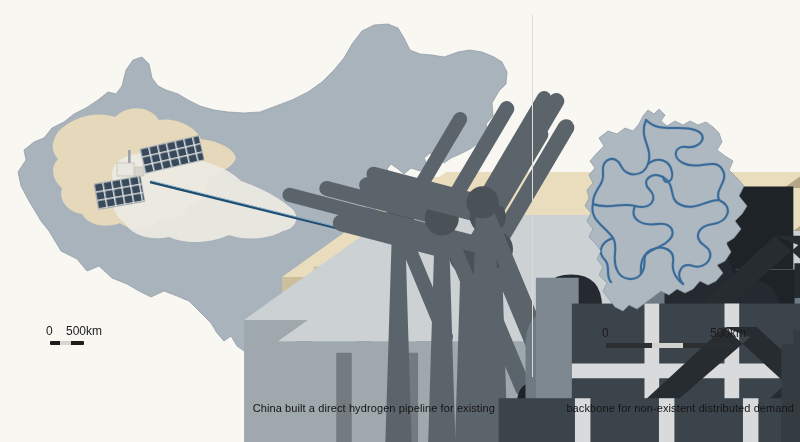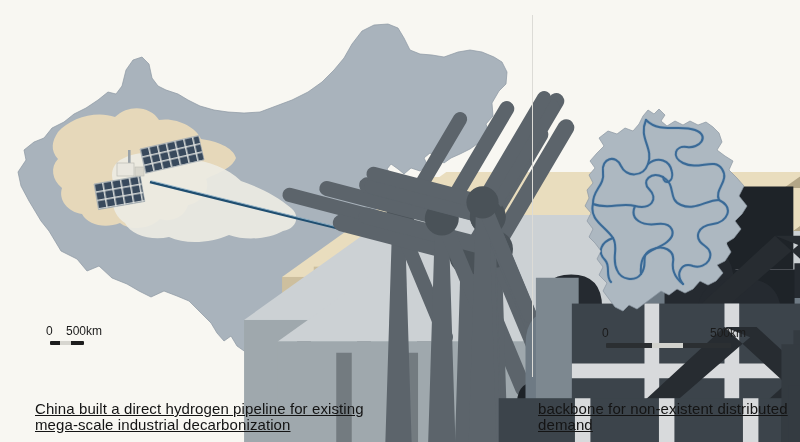--- a/index.html
+++ b/index.html
@@ -9,24 +9,23 @@
     font-family:"Liberation Sans", sans-serif;
     position:relative;
   }
   .canvas{position:absolute;inset:0;width:800px;height:442px;}
   svg{position:absolute;left:0;top:0;}
   .divider{
     position:absolute;left:532px;top:15px;width:1px;height:362px;
     background:#dcdbd6;
   }
   .caption{
-    position:absolute;text-align:left;
-    font-size:15px;line-height:15.5px;color:var(--text,#141414);
+    position:absolute;text-align:right;
+    font-size:11px;line-height:15.5px;color:var(--text,#141414);
     letter-spacing:0.1px;
-    text-decoration:underline;
   }
   .caption-left{left:35px;top:401px;width:460px;}
   .caption-right{left:538px;top:401px;width:256px;}
   .scale-label{
     position:absolute;font-size:12px;color:#1b1b1b;
   }
   .cn-zero{left:46px;top:324px;}
   .cn-dist{left:66px;top:324px;}
   .de-zero{left:602px;top:326px;}
   .de-dist{left:710px;top:326px;}
@@ -274,19 +273,18 @@
 <div class="scale-label cn-zero">0</div>
 <div class="scale-label cn-dist">500km</div>
 <div class="scalebar cn-bar"></div>
 
 <div class="scale-label de-zero">0</div>
 <div class="scale-label de-dist">500km</div>
 <div class="scalebar de-bar"></div>
 
 <div class="caption caption-left">
   <div>China built a direct hydrogen pipeline for existing</div>
-  <div>mega-scale industrial decarbonization</div>
 </div>
 <div class="caption caption-right">
   <div>backbone for non-existent distributed demand</div>
 </div>
 
 </div>
 
 </body></html>

